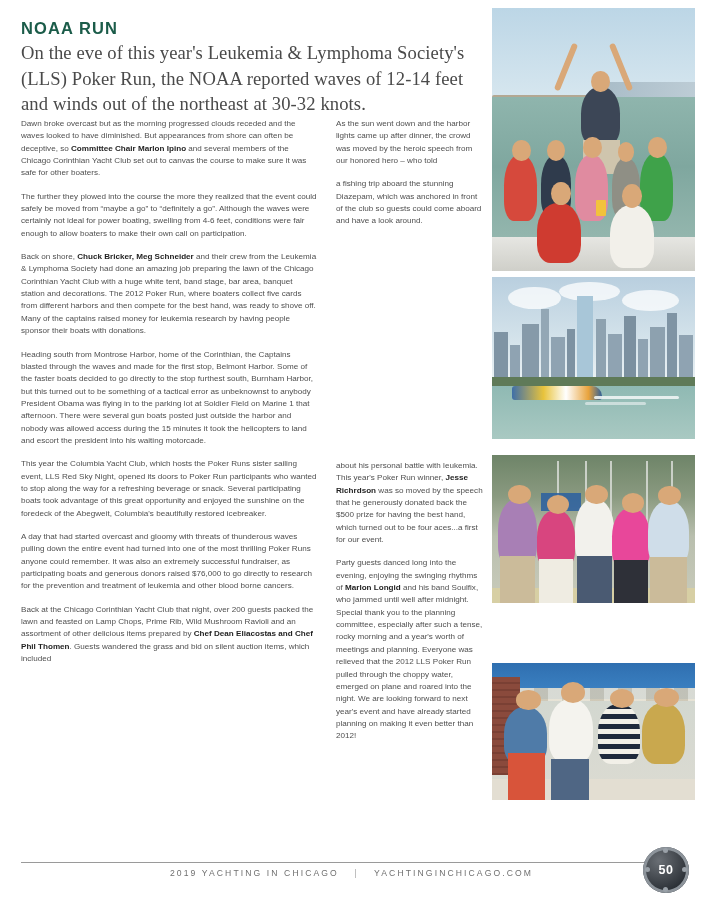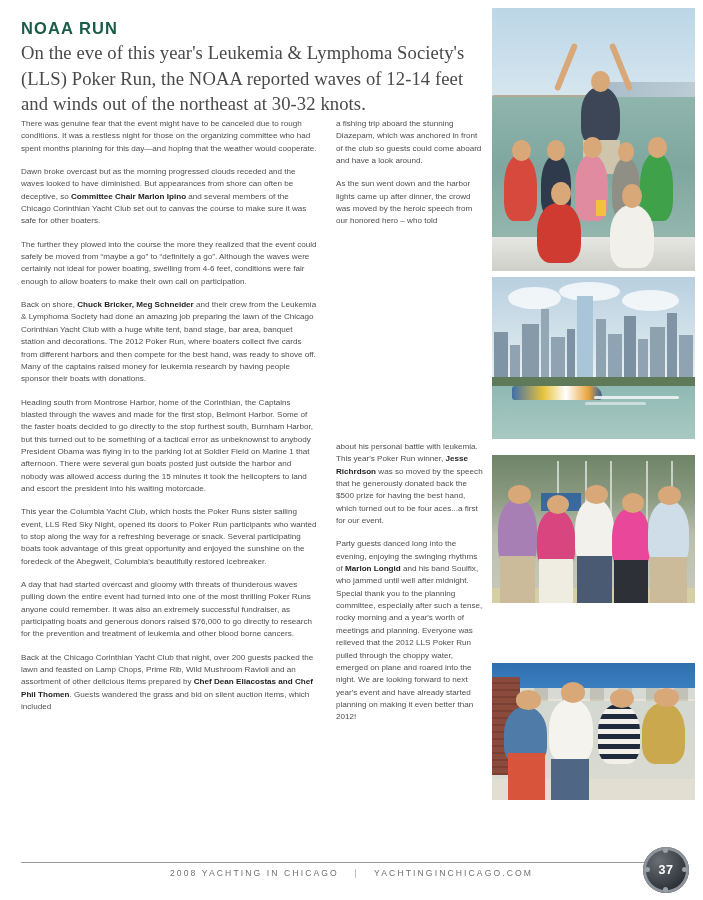--- a/index.html
+++ b/index.html
@@ -68,21 +68,21 @@
     top: 118px;
     width: 297px;
   }
   .col-right-top {
     left: 336px;
     top: 118px;
     width: 148px;
   }
   .col-right-mid {
     left: 336px;
-    top: 441px;
+    top: 460px;
     width: 150px;
   }
 
   
   .photo {
     position: absolute;
     overflow: hidden;
     background: #c9d3da;
   }
   .ph-inner { position: absolute; inset: 0; }
@@ -210,33 +210,32 @@
 </style>
 </head>
 <body>
 
 <div class="page">
 
   <div class="kicker">NOAA RUN</div>
   <div class="deck">On the eve of this year's Leukemia &amp; Lymphoma Society's (LLS) Poker Run, the NOAA reported waves of 12-14 feet and winds out of the northeast at 30-32 knots.</div>
 
   <div class="col col-left">
-      <p><span>There was genuine fear that the event might have to be canceled due to rough conditions. It was a restless night for those on the organizing committee who had spent months planning for this day—and hoping that the weather would cooperate.</span></p>
       <p><span>Dawn broke overcast but as the morning progressed clouds receded and the waves looked to have diminished. But appearances from shore can often be deceptive, so </span><b>Committee Chair Marlon Ipino</b><span> and several members of the Chicago Corinthian Yacht Club set out to canvas the course to make sure it was safe for other boaters.</span></p>
       <p><span>The further they plowed into the course the more they realized that the event could safely be moved from “maybe a go” to “definitely a go”. Although the waves were certainly not ideal for power boating, swelling from 4-6 feet, conditions were fair enough to allow boaters to make their own call on participation.</span></p>
       <p><span>Back on shore, </span><b>Chuck Bricker, Meg Schneider</b><span> and their crew from the Leukemia &amp; Lymphoma Society had done an amazing job preparing the lawn of the Chicago Corinthian Yacht Club with a huge white tent, band stage, bar area, banquet station and decorations. The 2012 Poker Run, where boaters collect five cards from different harbors and then compete for the best hand, was ready to shove off. Many of the captains raised money for leukemia research by having people sponsor their boats with donations.</span></p>
       <p><span>Heading south from Montrose Harbor, home of the Corinthian, the Captains blasted through the waves and made for the first stop, Belmont Harbor. Some of the faster boats decided to go directly to the stop furthest south, Burnham Harbor, but this turned out to be something of a tactical error as unbeknownst to anybody President Obama was flying in to the parking lot at Soldier Field on Marine 1 that afternoon. There were several gun boats posted just outside the harbor and nobody was allowed access during the 15 minutes it took the helicopters to land and escort the president into his waiting motorcade.</span></p>
       <p><span>This year the Columbia Yacht Club, which hosts the Poker Runs sister sailing event, LLS Red Sky Night, opened its doors to Poker Run participants who wanted to stop along the way for a refreshing beverage or snack. Several participating boats took advantage of this great opportunity and enjoyed the sunshine on the foredeck of the Abegweit, Columbia's beautifully restored icebreaker.</span></p>
       <p><span>A day that had started overcast and gloomy with threats of thunderous waves pulling down the entire event had turned into one of the most thrilling Poker Runs anyone could remember. It was also an extremely successful fundraiser, as participating boats and generous donors raised $76,000 to go directly to research for the prevention and treatment of leukemia and other blood borne cancers.</span></p>
       <p><span>Back at the Chicago Corinthian Yacht Club that night, over 200 guests packed the lawn and feasted on Lamp Chops, Prime Rib, Wild Mushroom Ravioli and an assortment of other delicious items prepared by </span><b>Chef Dean Eliacostas and Chef Phil Thomen</b><span>. Guests wandered the grass and bid on silent auction items, which included</span></p>
     </div>
 
   <div class="col col-right-top">
+      <p><span>As the sun went down and the harbor lights came up after dinner, the crowd was moved by the heroic speech from our honored hero – who told</span></p>
       <p><span>a fishing trip aboard the stunning Diazepam, which was anchored in front of the club so guests could come aboard and have a look around.</span></p>
-      <p><span>As the sun went down and the harbor lights came up after dinner, the crowd was moved by the heroic speech from our honored hero – who told</span></p>
     </div>
 
   <div class="col col-right-mid">
       <p><span>about his personal battle with leukemia. This year's Poker Run winner, </span><b>Jesse Richrdson</b><span> was so moved by the speech that he generously donated back the $500 prize for having the best hand, which turned out to be four aces...a first for our event.</span></p>
       <p><span>Party guests danced long into the evening, enjoying the swinging rhythms of </span><b>Marlon Longid</b><span> and his band Soulfix, who jammed until well after midnight. Special thank you to the planning committee, especially after such a tense, rocky morning and a year's worth of meetings and planning. Everyone was relieved that the 2012 LLS Poker Run pulled through the choppy water, emerged on plane and roared into the night.  We are looking forward to next year's event and have already started planning on making it even better than 2012!</span></p>
     </div>
 
   <div class="photo photo-boat">
     <div class="ph-inner">
       <div class="sky-1"></div>
@@ -350,25 +349,25 @@
       <div class="person" style="left:52%;top:30%;width:21%;height:44%;background:repeating-linear-gradient(#1f2a3c 0 5px,#f2f0e8 5px 10px);"></div>
       <div class="head" style="left:58%;top:19%;width:12%;height:14%;"></div>
 
       <div class="person" style="left:74%;top:29%;width:21%;height:45%;background:#c9a84e;"></div>
       <div class="head" style="left:80%;top:18%;width:12%;height:14%;"></div>
     </div>
   </div>
 
   <div class="footer-rule"></div>
   <div class="footer-text">
-    <span>2008 YACHTING IN CHICAGO</span>
+    <span>2019 YACHTING IN CHICAGO</span>
     <span class="footer-sep">|</span>
     <span>YACHTINGINCHICAGO.COM</span>
   </div>
   <div class="page-badge">
     <div class="badge-bolt" style="left:2px;top:20px;"></div>
     <div class="badge-bolt" style="right:2px;top:20px;"></div>
     <div class="badge-bolt" style="left:20px;top:1px;"></div>
     <div class="badge-bolt" style="left:20px;bottom:1px;"></div>
-    <span>37</span>
+    <span>50</span>
   </div>
 
 </div>
 
 </body></html>

